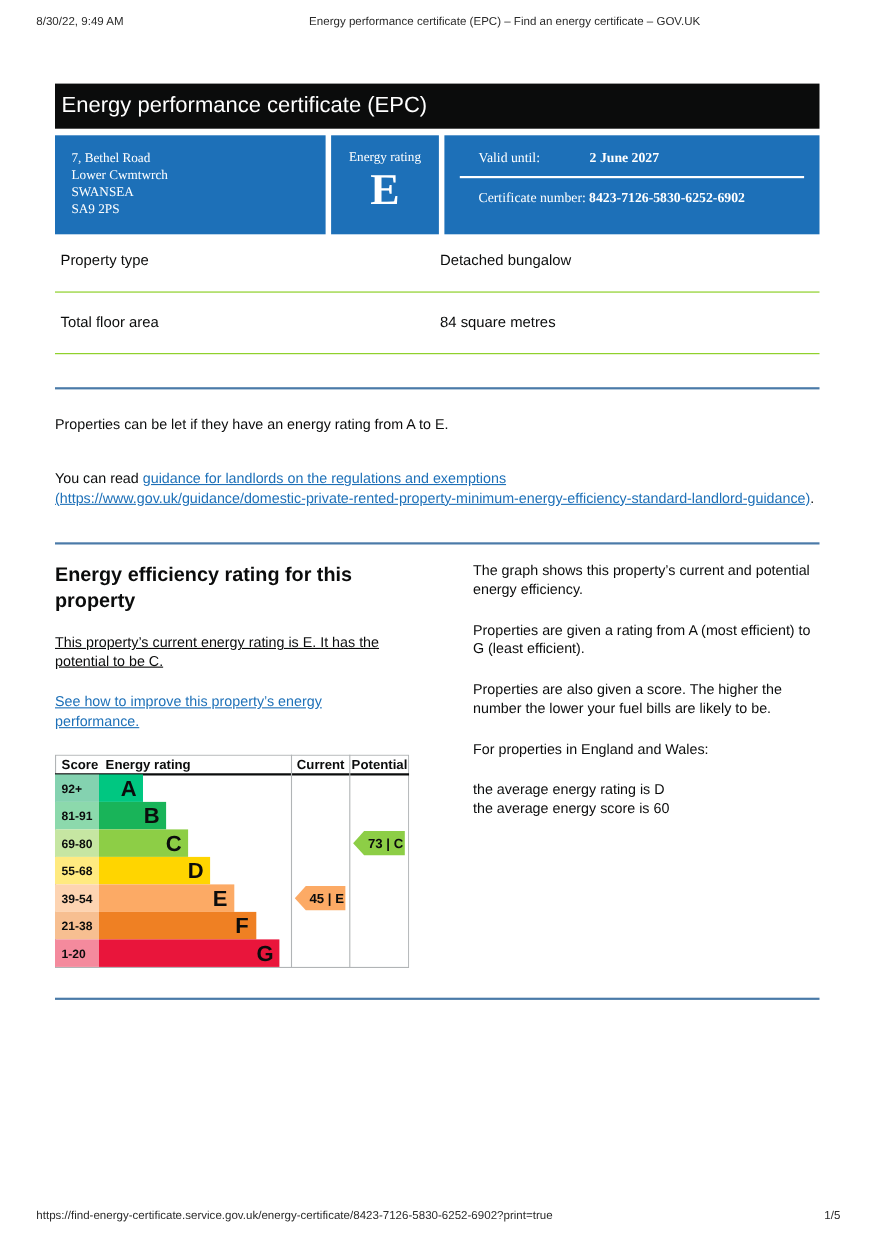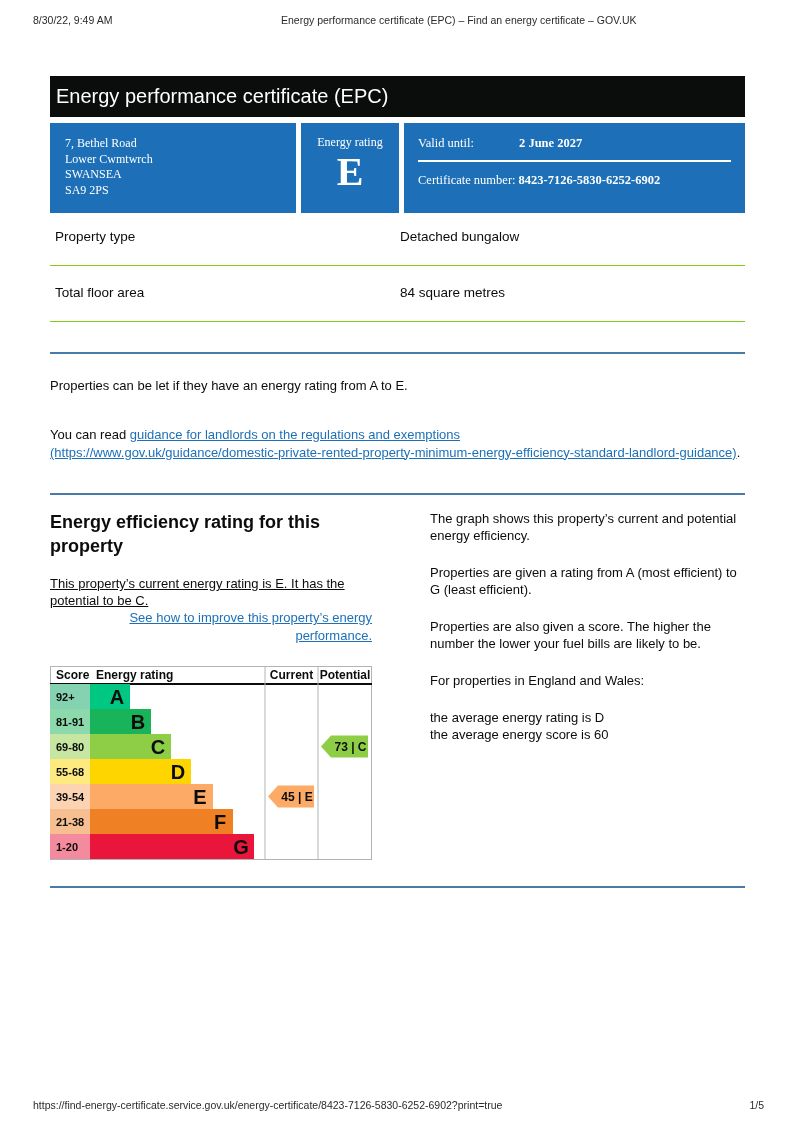--- a/index.html
+++ b/index.html
@@ -22,21 +22,21 @@
 
   .banner { background:#0b0c0c; color:#fff; height:41px; line-height:41px; padding-left:6px; font-size:20px; font-weight:normal; }
 
   .cards { display:flex; gap:5px; margin-top:6px; height:90px;font-family:Liberation Serif, serif; }
   .card { background:#1d70b8; color:#fff; }
   .card-address { width:246px; padding:13px 15px; font-size:12px; line-height:15.5px; }
   .card-rating { width:98px; text-align:center; padding-top:12px; }
   .card-rating .lbl { font-size:12px; }
   .card-rating .ltr { font-size:40px; font-weight:bold; line-height:1.05; margin-top:1px; }
   .card-valid { flex:1; padding:12px 14px; font-size:12.5px; }
-  .card-valid .vrow { display:flex; align-items:flex-start; line-height:16px; }
+  .card-valid .vrow { display:flex; align-items:flex-start; line-height:16px;margin-left:17px; }
   .card-valid .vu-lbl { width:101px; flex:none; }
   .card-valid .cn-lbl { margin-right:3px; flex:none; }
   .card-valid .val { font-weight:bold; }
   .card-valid .wline { border-top:2px solid #ffffff; margin:9px 0 10px; }
 
   .detail-row { display:flex; border-bottom:1px solid #84cc16; font-size:13.5px; padding:16px 5px 21px; }
   .detail-row.r2 { padding:19px 5px 21px; }
   .detail-label { width:345px; flex:none; }
 
   .rule-blue { border:none; border-top:2px solid #4a7aa8; height:0; }
@@ -48,21 +48,21 @@
   .h2-rules { margin-top:15px; }
   p, .line { font-size:13px; line-height:17px; }
   .p-rules-1 { margin-top:23px; }
   .p-rules-2 { margin-top:32px; line-height:17.5px; }
   a { color:#1d70b8; text-decoration:underline; cursor:pointer; }
 
   .columns { display:flex; margin-top:15px; }
   .col-left { width:322px; margin-right:58px; flex:none; }
   .col-left h2 { line-height:24px; }
   .col-left .p-rating { margin-top:17px;text-decoration:underline; }
-  .col-left .p-link { line-height:17.5px;text-align:right; }
+  .col-left .p-link { margin-top:20px; line-height:17.5px; }
   .col-left .chart-wrap { margin-top:22px; }
   .col-right { width:315px; }
   .col-right p { margin-bottom:20px; }
   .col-right .avg { margin-bottom:0; }
 
   svg text { font-family:"Liberation Sans","DejaVu Sans",sans-serif; }
 </style>
 </head>
 <body>
 

